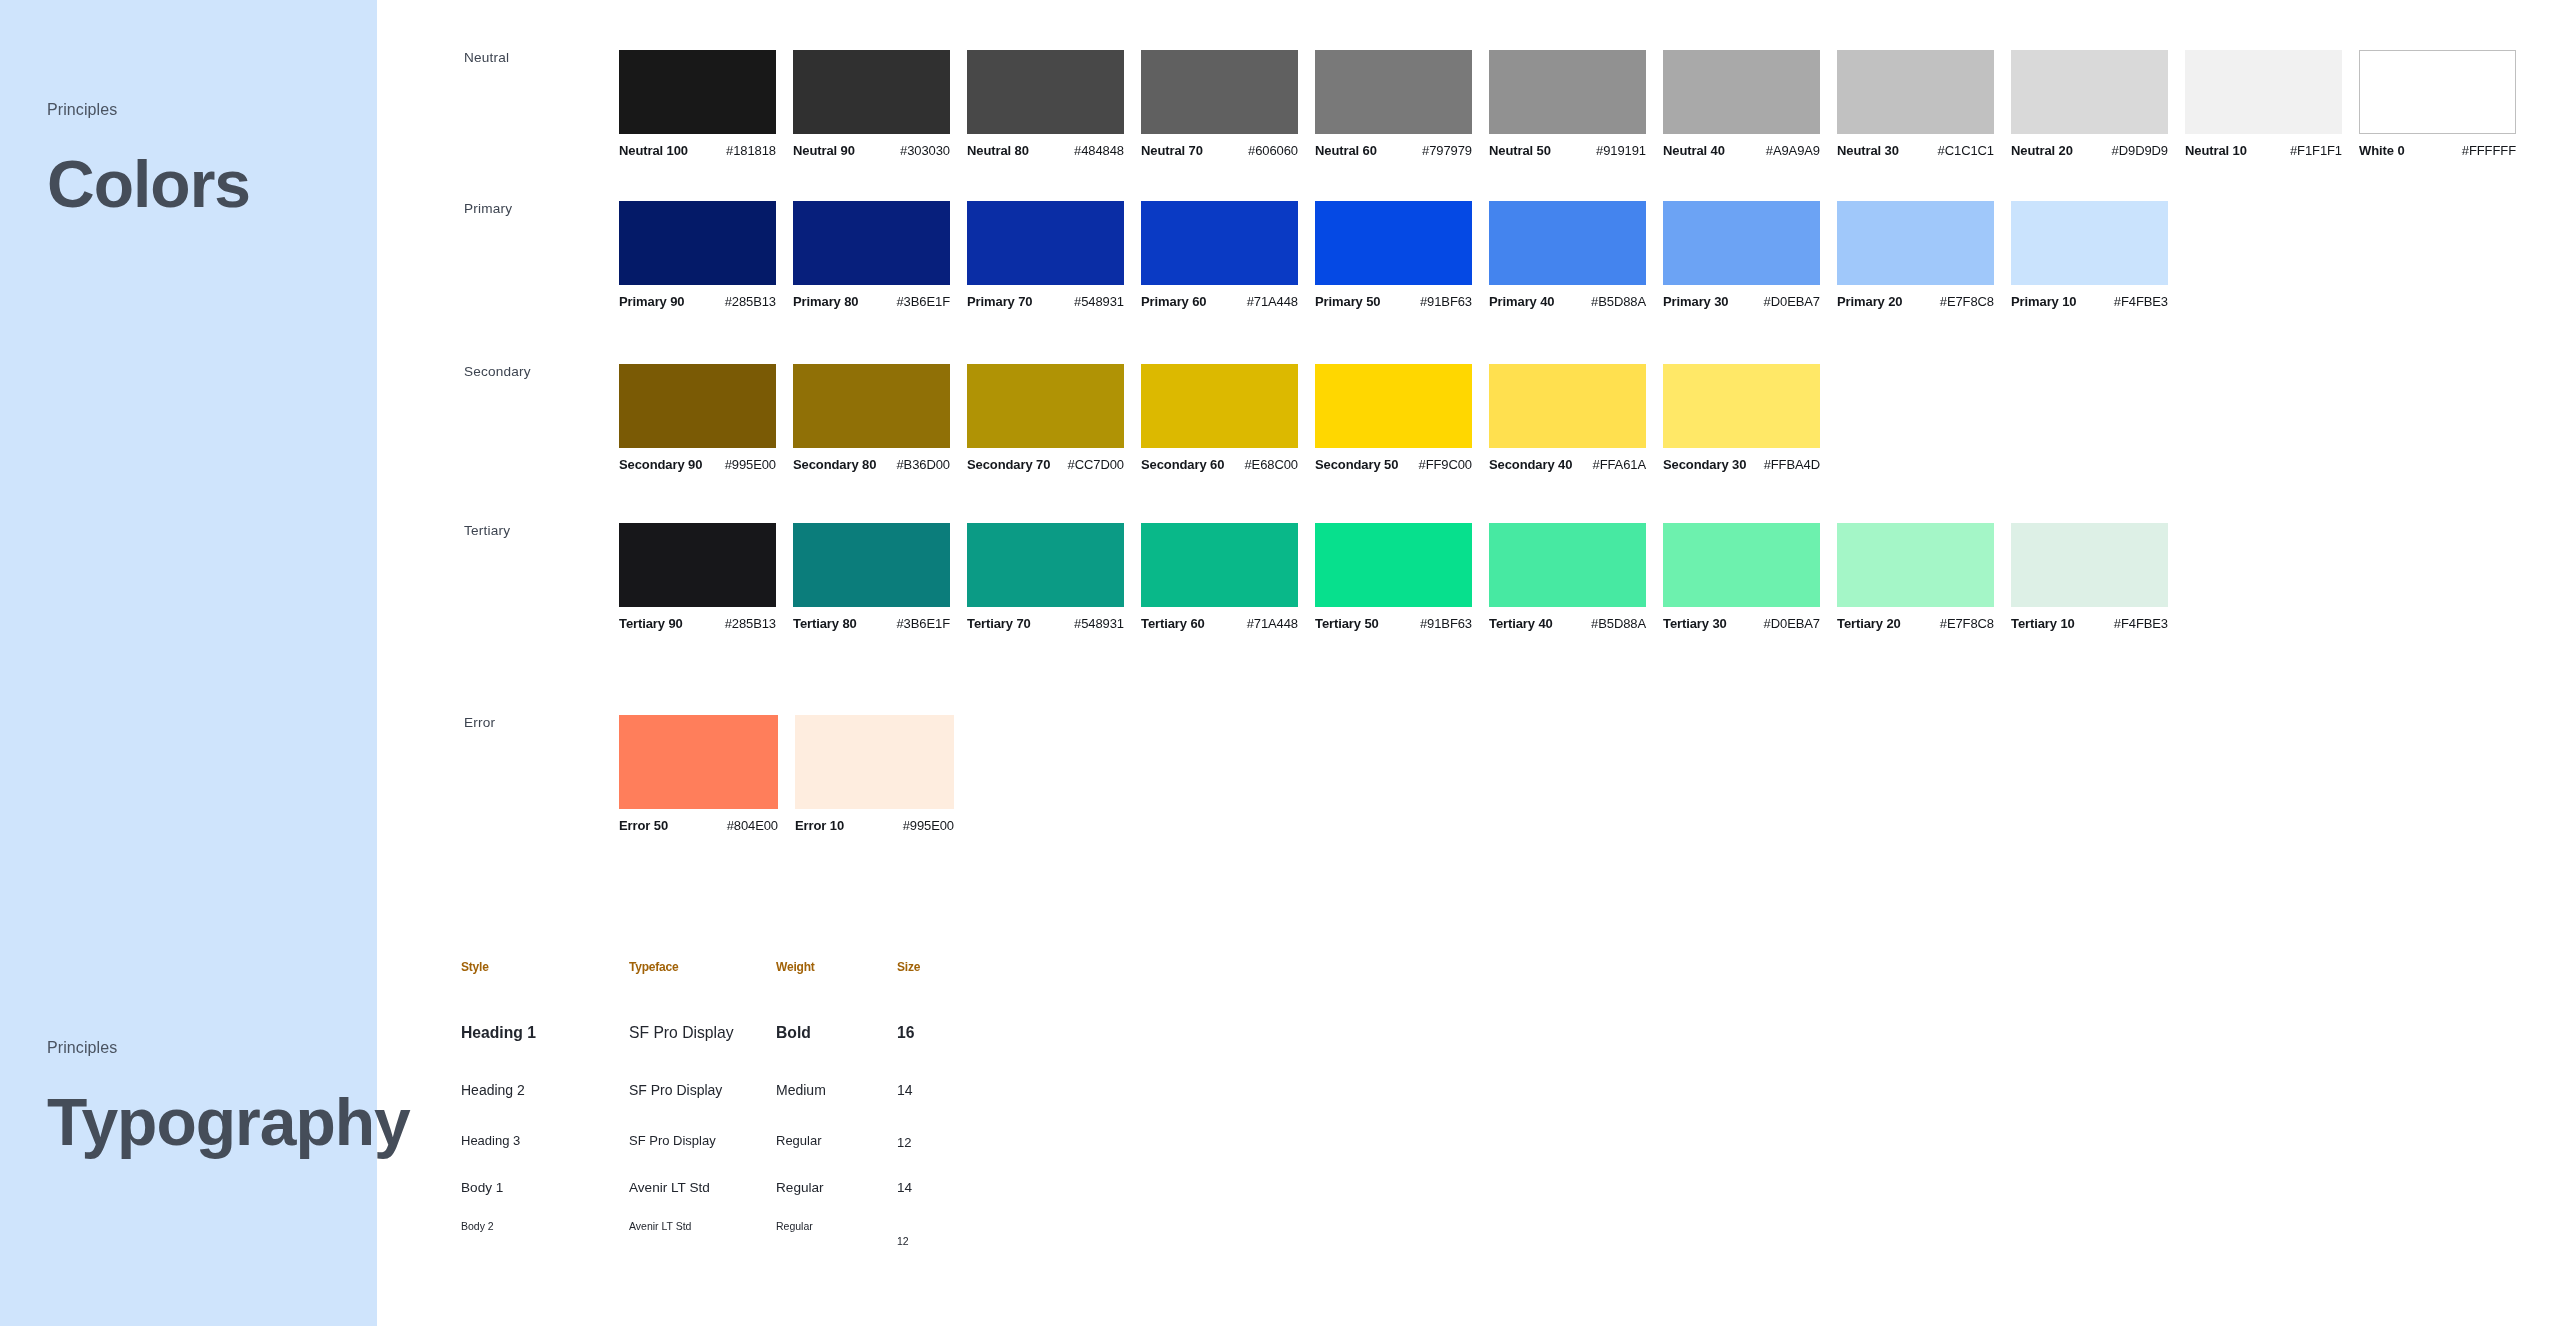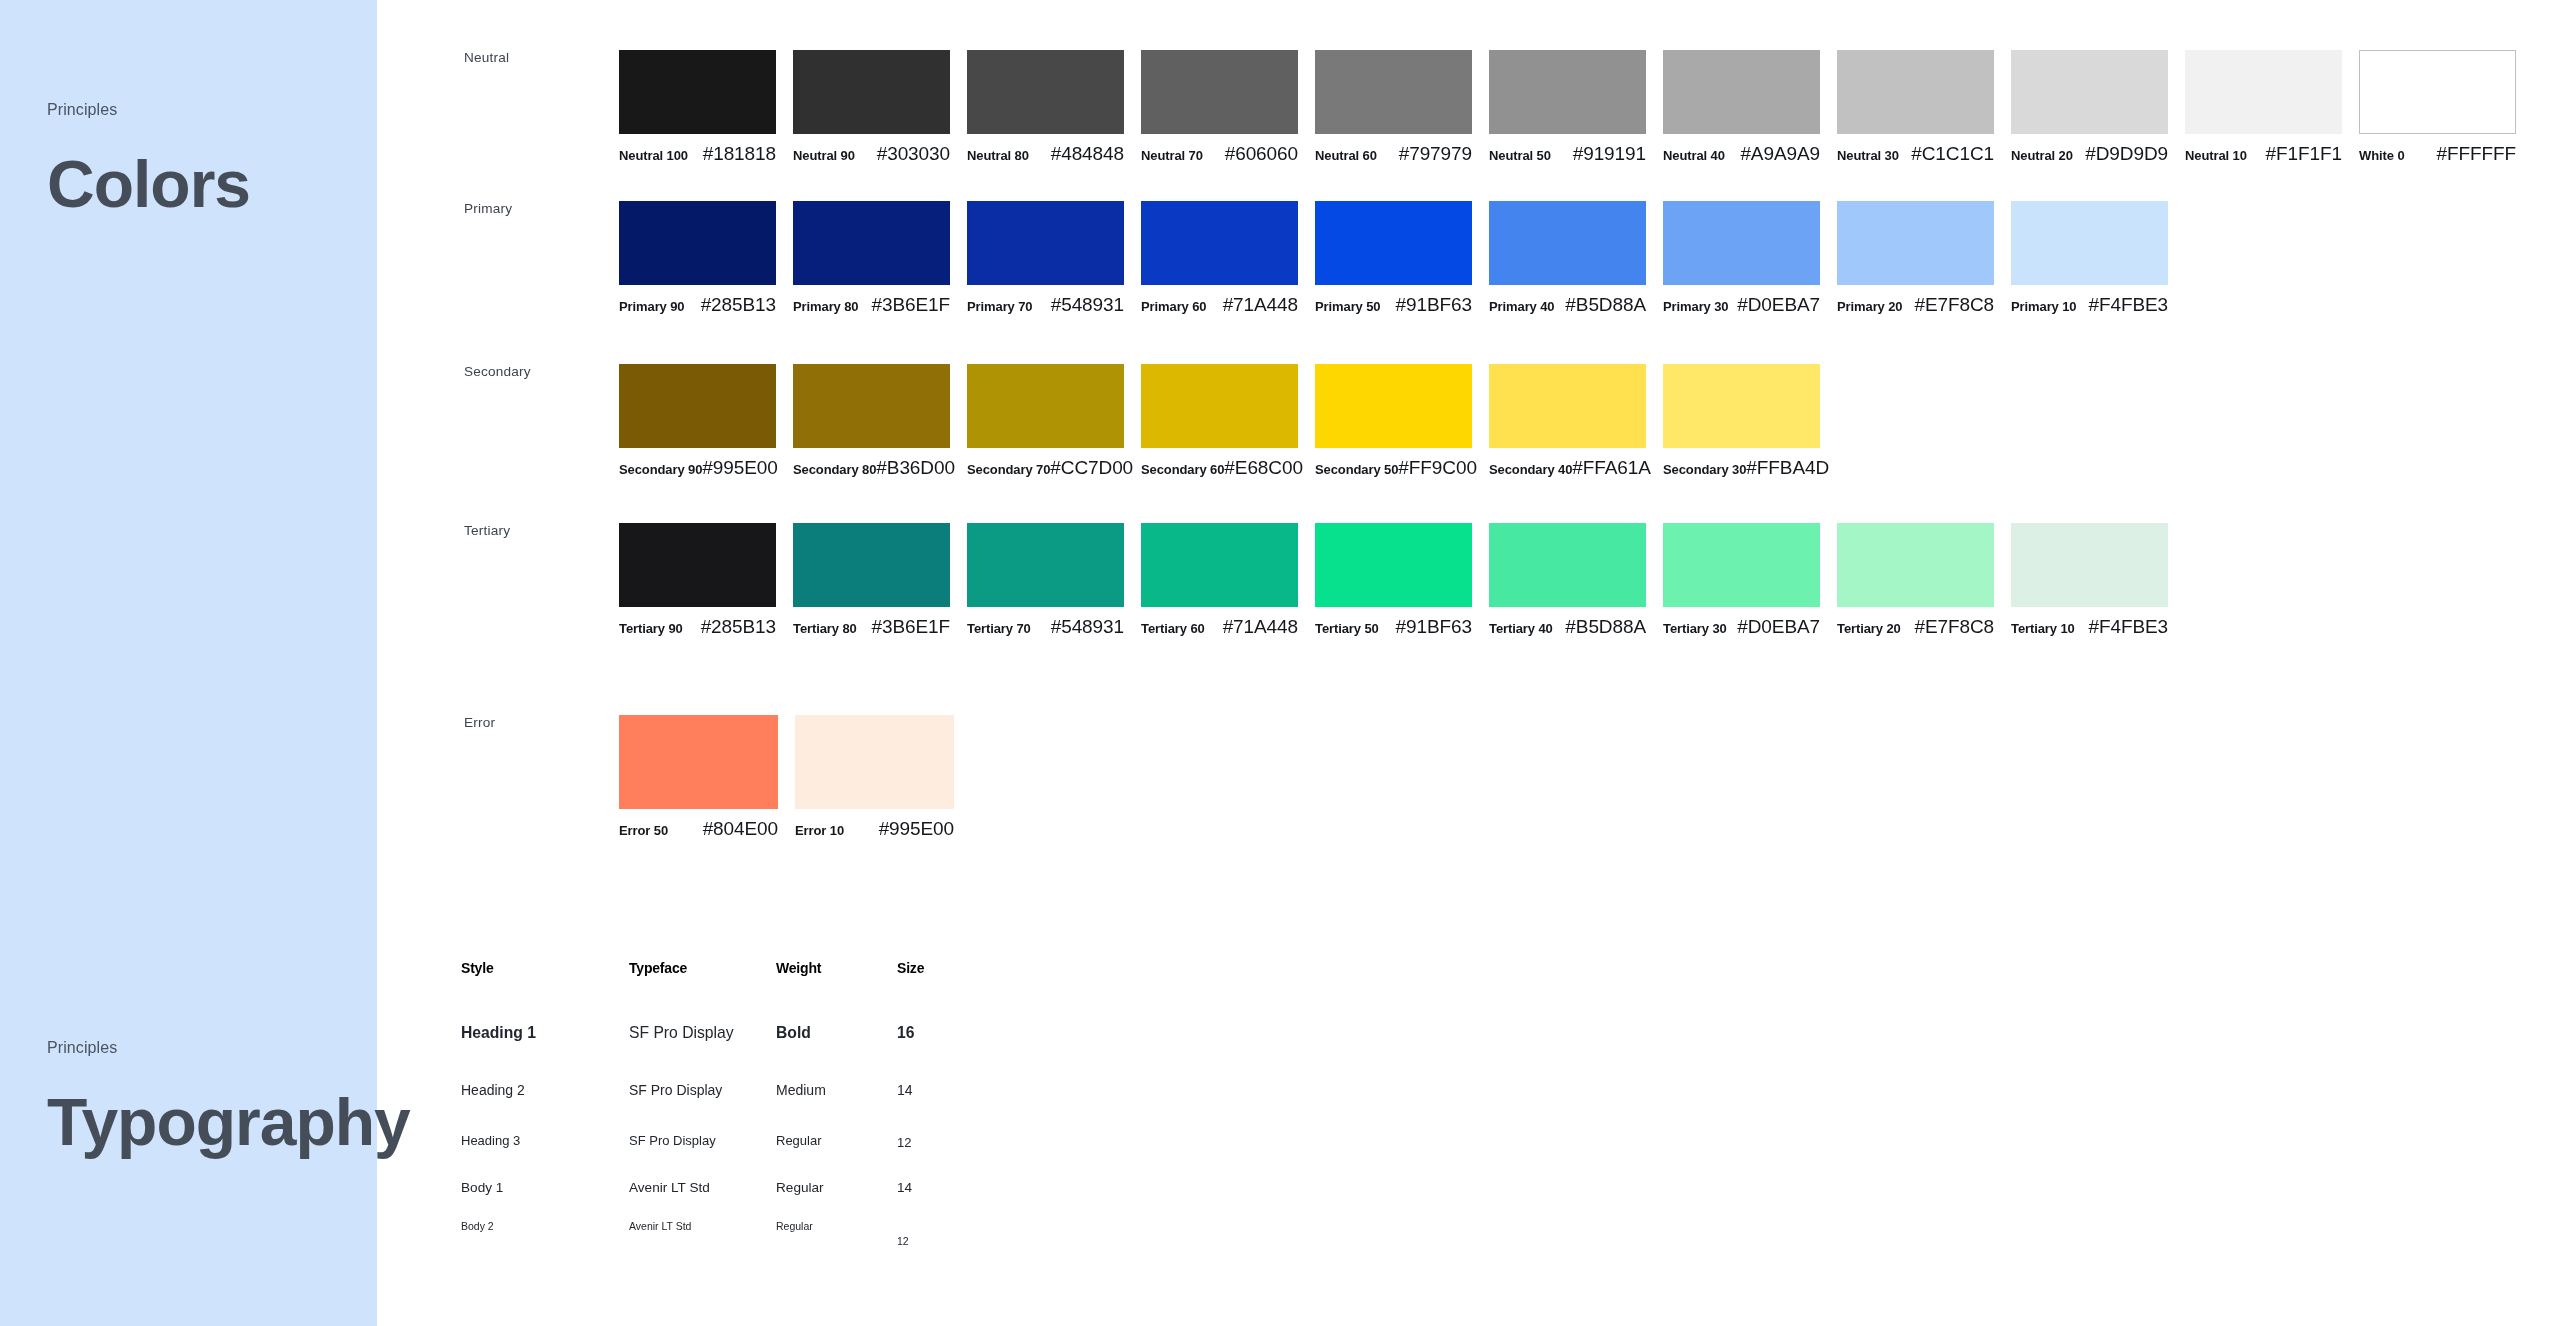--- a/index.html
+++ b/index.html
@@ -49,38 +49,38 @@
   .swatch-meta {
     display: flex; align-items: baseline;
     width: 157px; margin-right: 17px; margin-top: 9.4px;
     white-space: nowrap;
   }
   .swatch-name {
     font-size: 13px; font-weight: 700; color: #14171C;
     letter-spacing: -0.1px;
   }
   .swatch-hex {
-    font-size: 19px; font-weight: 400; color: #14171C;
+    font-size: 13px; font-weight: 400; color: #14171C;
     letter-spacing: -0.1px; margin-left: auto;
   }
   
   .row-error .swatch { width: 159px; height: 94px; }
   .row-error .swatch-meta { width: 159px; }
 
   
   .typography { position: absolute; left: 377px; top: 960px; width: 2199px; }
   .type-table { position: absolute; left: 84px; top: 0; }
   .type-head, .type-row { display: flex; align-items: baseline; }
   .col-style { width: 168px; }
   .col-face  { width: 147px; }
   .col-weight{ width: 121px; }
   .col-size  { width: 84px; }
   .type-head { margin-bottom: 0; }
   .type-head span {
-    font-size: 14px; font-weight: 700; color: #000000;
+    font-size: 12px; font-weight: 700; color: #a16207;
     letter-spacing: -0.2px;
   }
 
   .type-row { position: absolute; left: 0; }
   .type-row span { color: #22262E; display: block; }
 
   
   .tr-h1 span { font-size: 15.7px; }
   .tr-h1 .col-style, .tr-h1 .col-weight, .tr-h1 .col-size { font-weight: 700; }
   .tr-h1 .col-face { font-weight: 400; }

